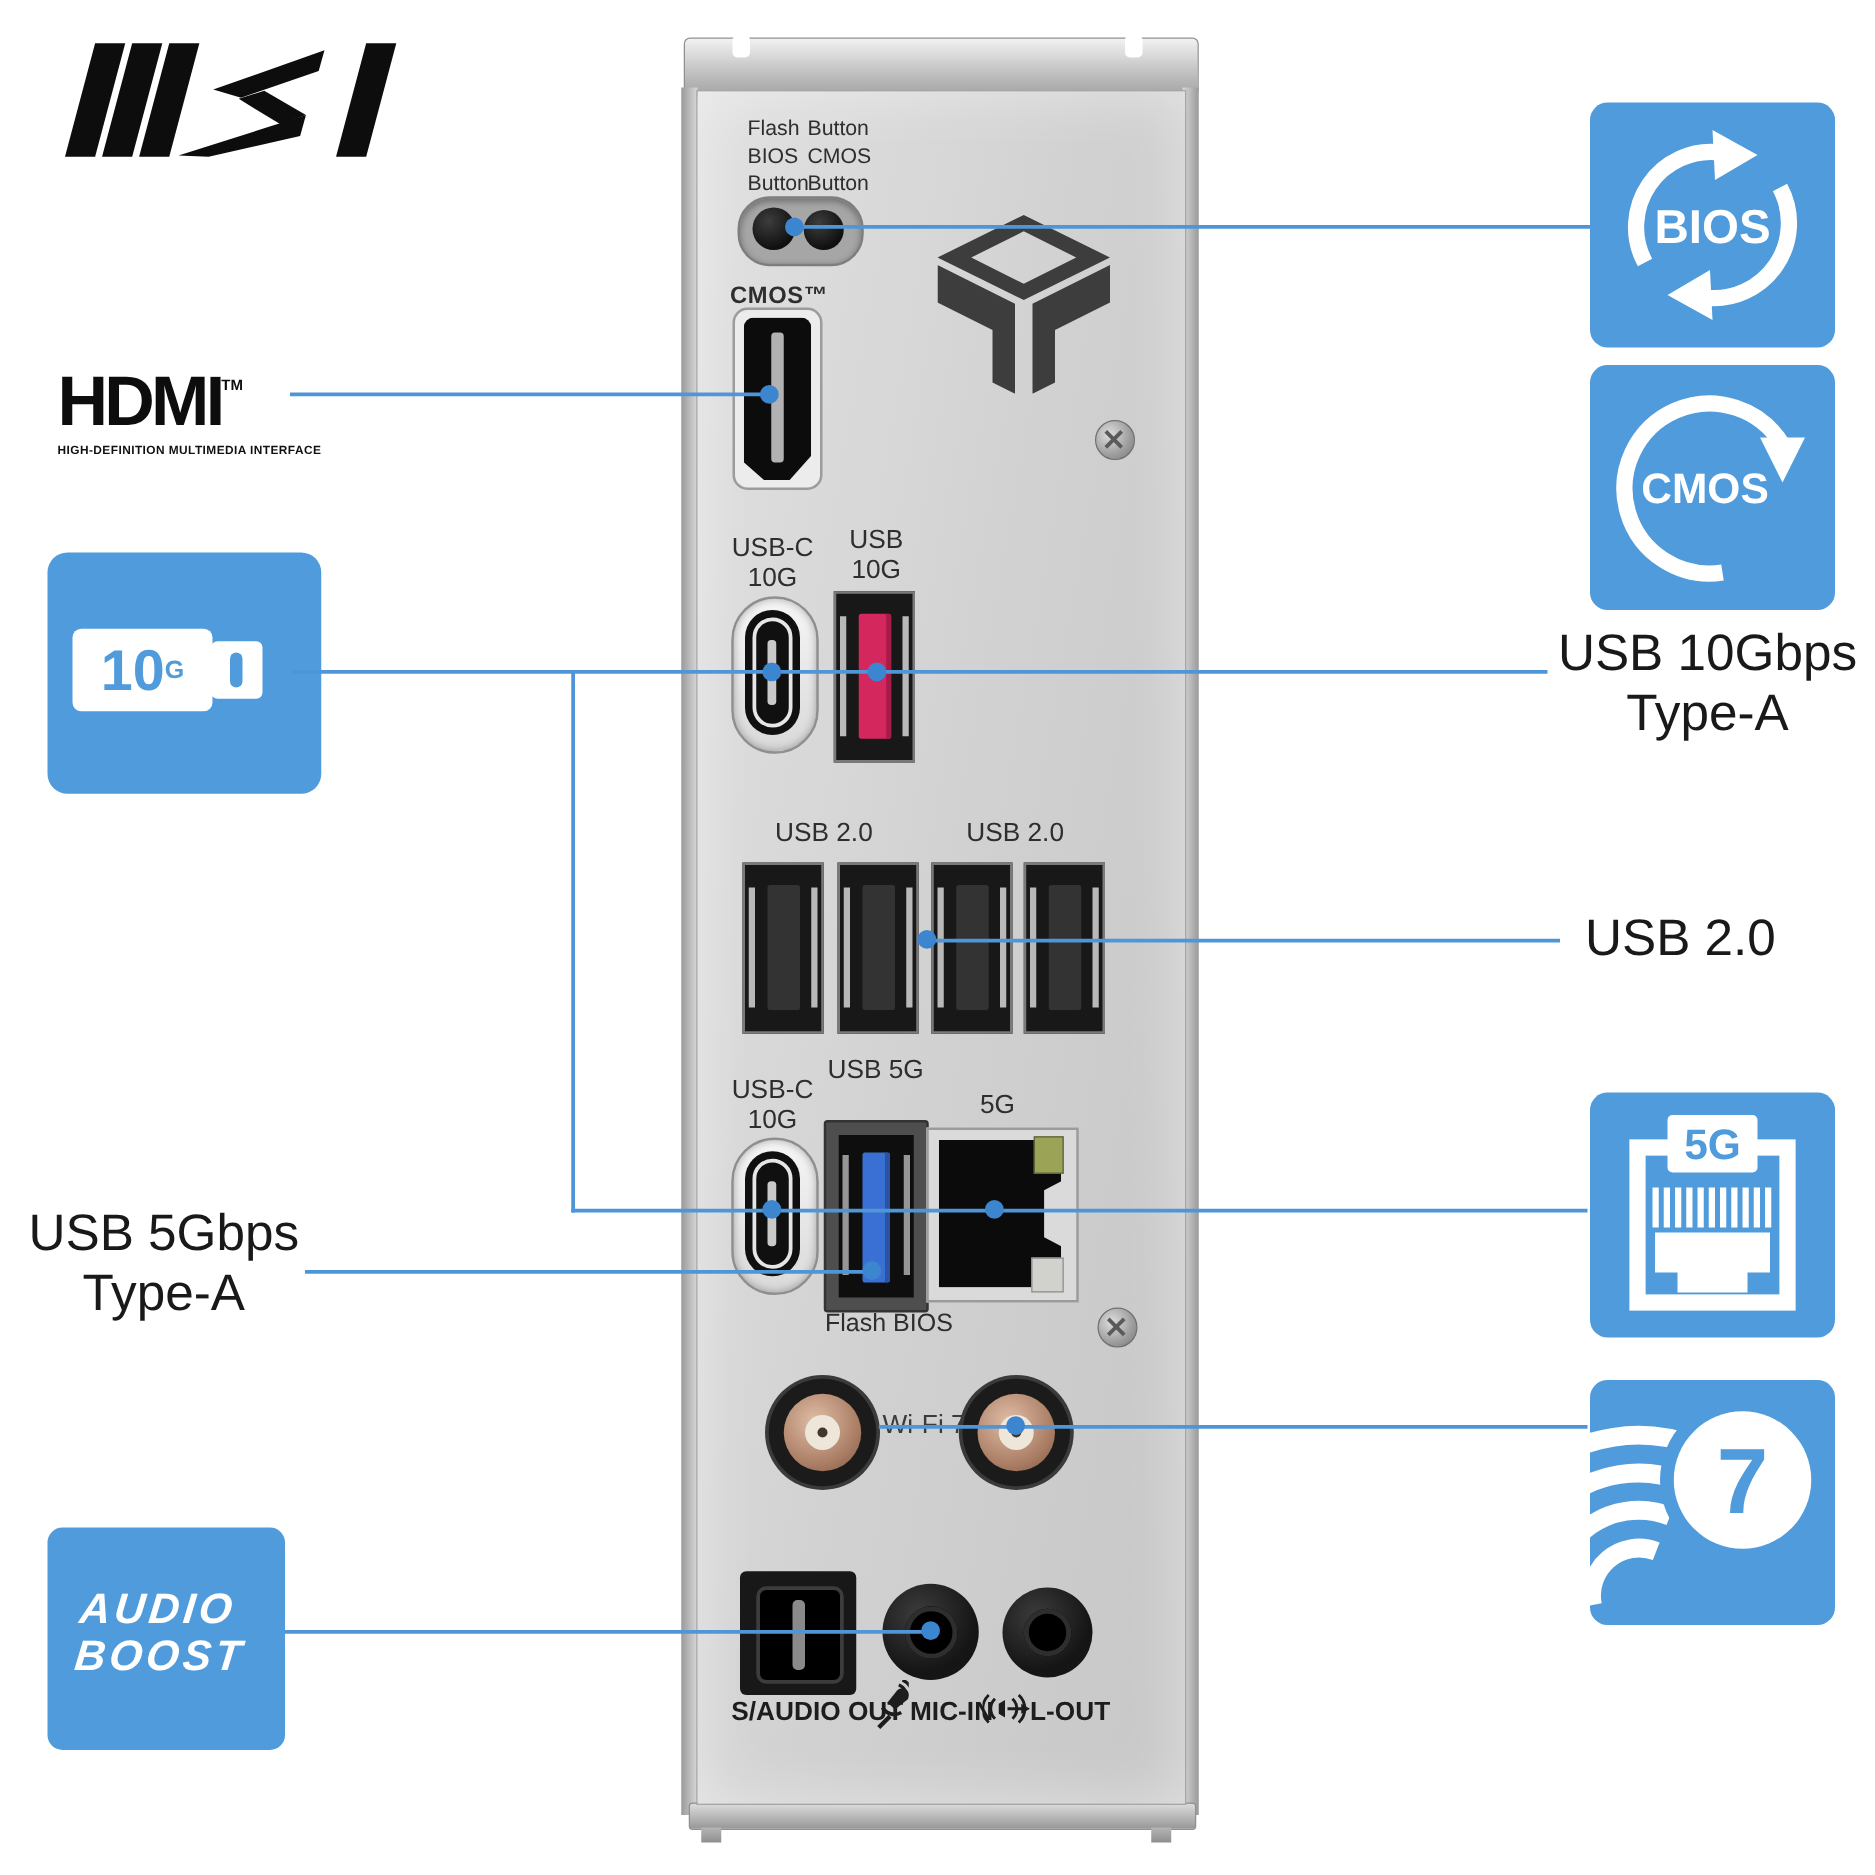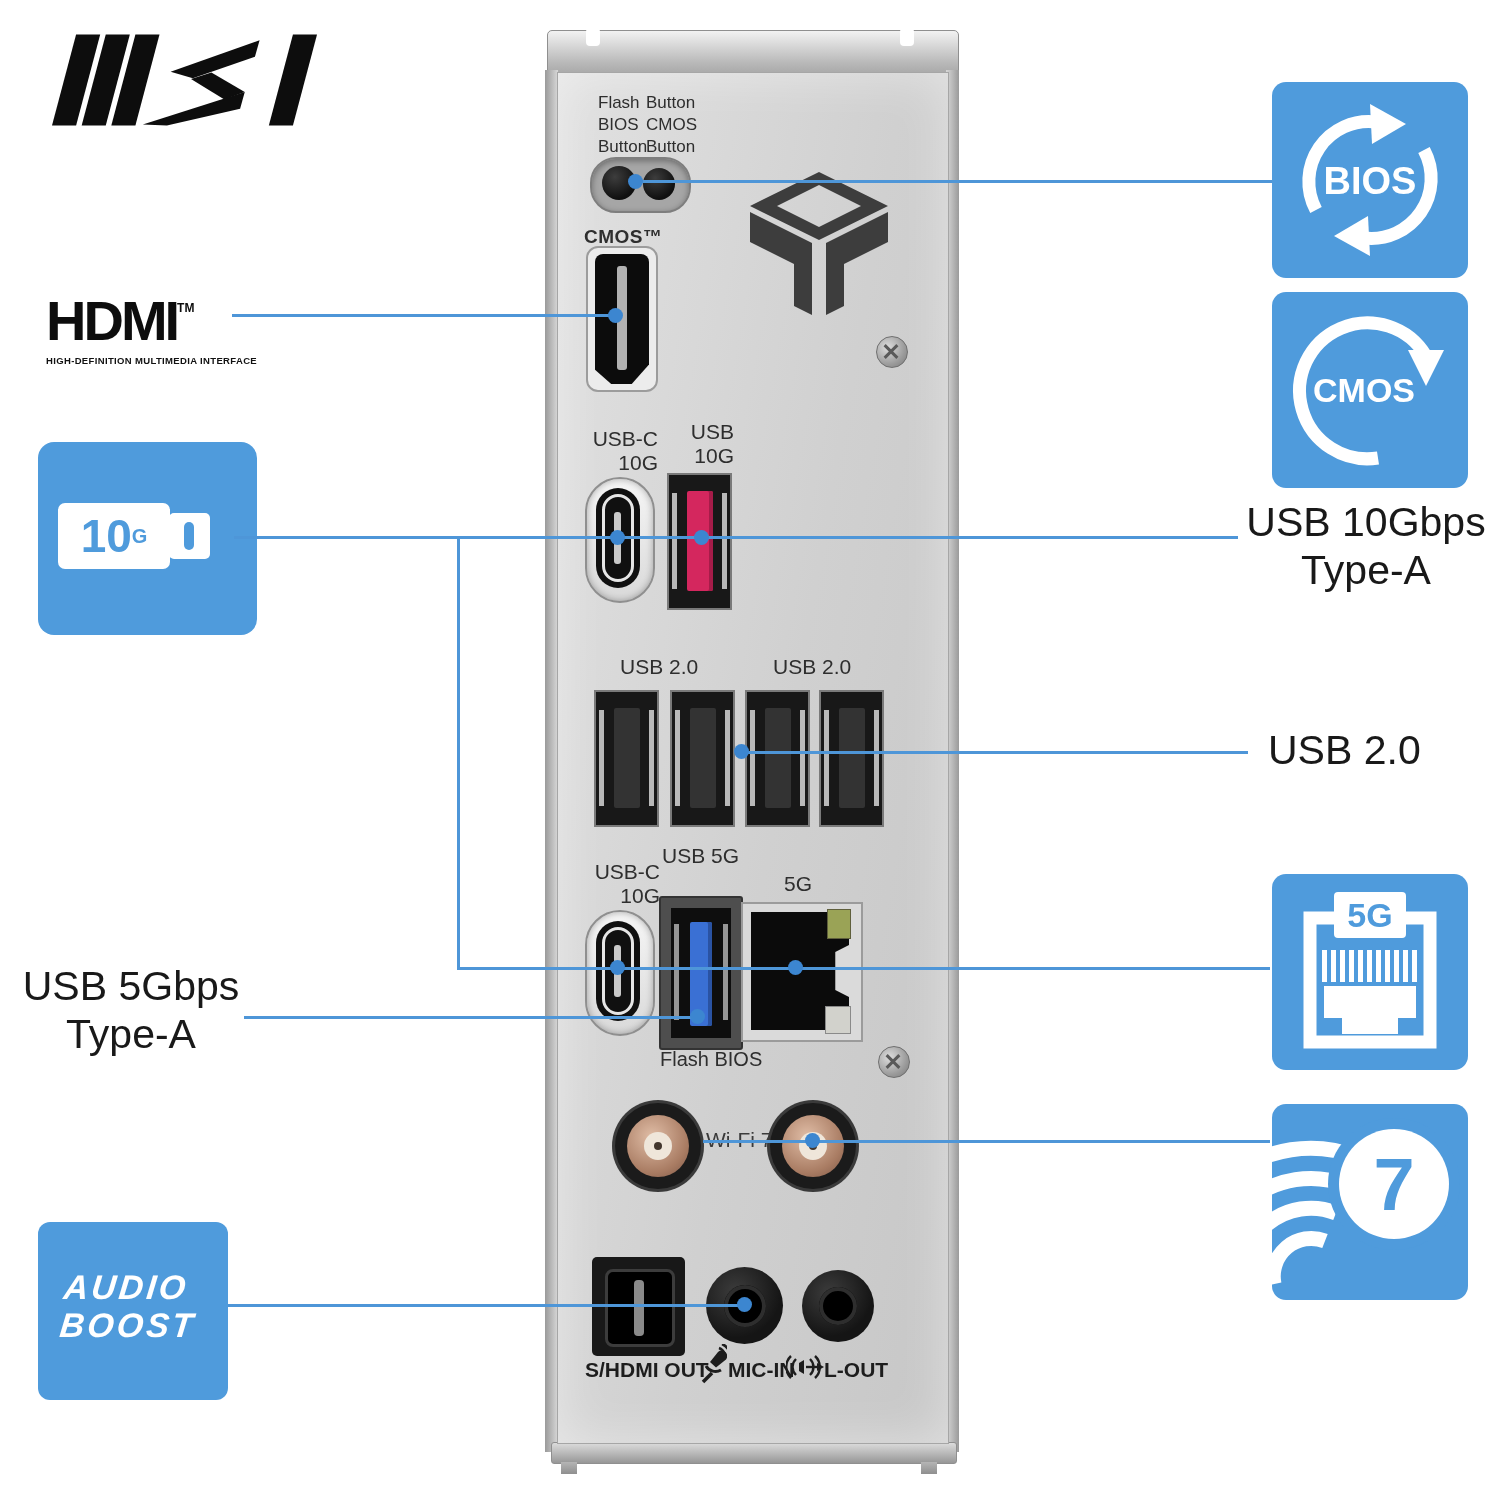--- a/index.html
+++ b/index.html
@@ -18,21 +18,21 @@
     background:linear-gradient(#f2f2f2,#b9b9b9 70%,#a5a5a5);border:1px solid #8f8f8f;border-radius:5px;z-index:9;}
   .notch{position:absolute;top:-3px;width:14px;height:18px;background:#ffffff;border-radius:4px;}
   .rail{position:absolute;top:70px;width:13px;height:1382px;z-index:9;}
   .panel-face{position:absolute;left:557px;top:72px;width:390px;height:1370px;
     background:linear-gradient(100deg,#e1e1e1,#d0d0d0 55%,#c7c7c7);
     border:1px solid #a6a6a6;box-shadow:inset 0 0 50px rgba(255,255,255,.45);z-index:10;}
   .shield-bottom{position:absolute;left:551px;top:1442px;width:404px;height:20px;
     background:linear-gradient(#dcdcdc,#979797);border:1px solid #8f8f8f;border-radius:3px;z-index:9;}
   .foot{position:absolute;top:1462px;width:16px;height:12px;background:linear-gradient(#b5b5b5,#8f8f8f);z-index:9;}
 
-  .ptxt{position:absolute;color:#2e2e2e;z-index:30;line-height:1.14;text-align:right;}
+  .ptxt{position:absolute;color:#2e2e2e;z-index:30;line-height:1.14;text-align:center;}
   .plabel{font-size:21px;}
   .bigtxt{position:absolute;color:#191919;font-size:41px;line-height:1.18;z-index:5;}
 
   
   .usbc-shell{position:absolute;width:66px;height:122px;background:linear-gradient(#f6f6f6,#d9d9d9);
     border:2px solid #8f8f8f;border-radius:35px;box-shadow:inset 0 0 7px rgba(0,0,0,.3);z-index:20;}
   .usbc-inner{position:absolute;left:9px;top:9px;width:44px;height:100px;background:#101010;border-radius:24px;}
   .usbc-ring{position:absolute;left:6px;top:6px;width:26px;height:82px;border:3px solid #e6e6e6;border-radius:17px;}
   .usbc-tongue{position:absolute;left:18px;top:24px;width:7px;height:52px;background:#c9c9c9;border-radius:3px;}
 
@@ -244,21 +244,21 @@
       <div style="position:absolute;left:26px;top:8px;width:10px;height:56px;background:#8a8a8a;border-radius:4px;"></div>
     </div>
   </div>
   <div class="jack" style="left:706px;top:1267px;width:77px;height:77px;">
     <div class="jack-in" style="left:18px;top:18px;width:42px;height:42px;"></div>
   </div>
   <div class="jack" style="left:802px;top:1270px;width:72px;height:72px;">
     <div class="jack-in" style="left:17px;top:17px;width:38px;height:38px;"></div>
   </div>
 
-  <div class="alab" style="left:585px;top:1358px;">S/HDMI OUT</div>
+  <div class="alab" style="left:585px;top:1358px;">S/AUDIO OUT</div>
   <svg class="abs" style="left:697px;top:1344px;z-index:30;" width="30" height="42" viewBox="0 0 30 42">
     <path d="M13,18 l8,-10 a5.5,5.5 0 0 1 8,7.5 l-10,8 z" fill="#1d1d1d"></path>
     <path d="M9,22 a11,11 0 0 0 15,4" stroke="#1d1d1d" stroke-width="3" fill="none"></path>
     <path d="M6,38 L15,29" stroke="#1d1d1d" stroke-width="3.5" fill="none"></path>
     <path d="M22,4 a9,9 0 0 1 5.5,5.5" stroke="#1d1d1d" stroke-width="2.5" fill="none"></path>
     <path d="M25,0 a13,13 0 0 1 7,7" stroke="#1d1d1d" stroke-width="2.5" fill="none"></path>
   </svg>
   <div class="alab" style="left:728px;top:1358px;">MIC-IN</div>
   <svg class="abs" style="left:786px;top:1352px;z-index:30;" width="38" height="30" viewBox="0 0 38 30">
     <g stroke="#1d1d1d" stroke-width="2.4" fill="none">

